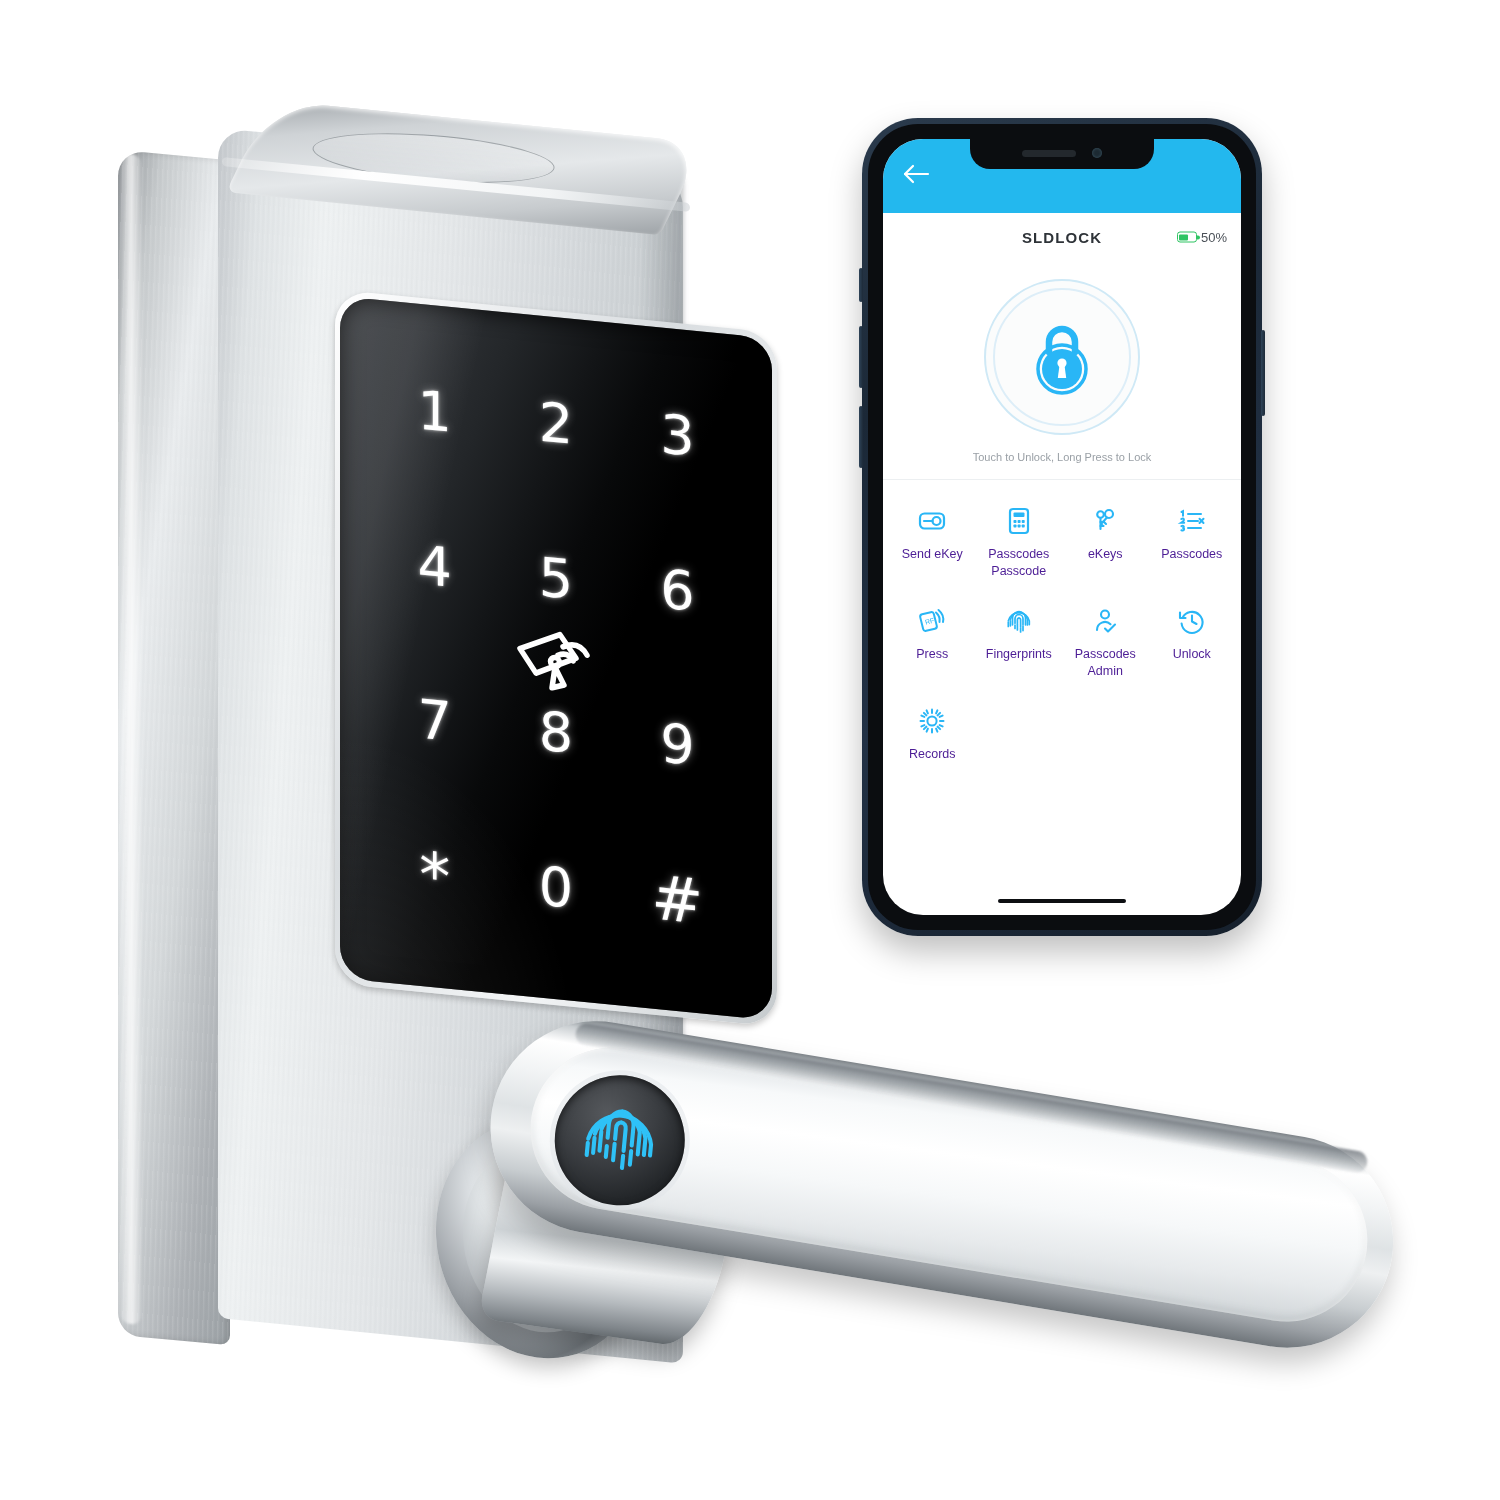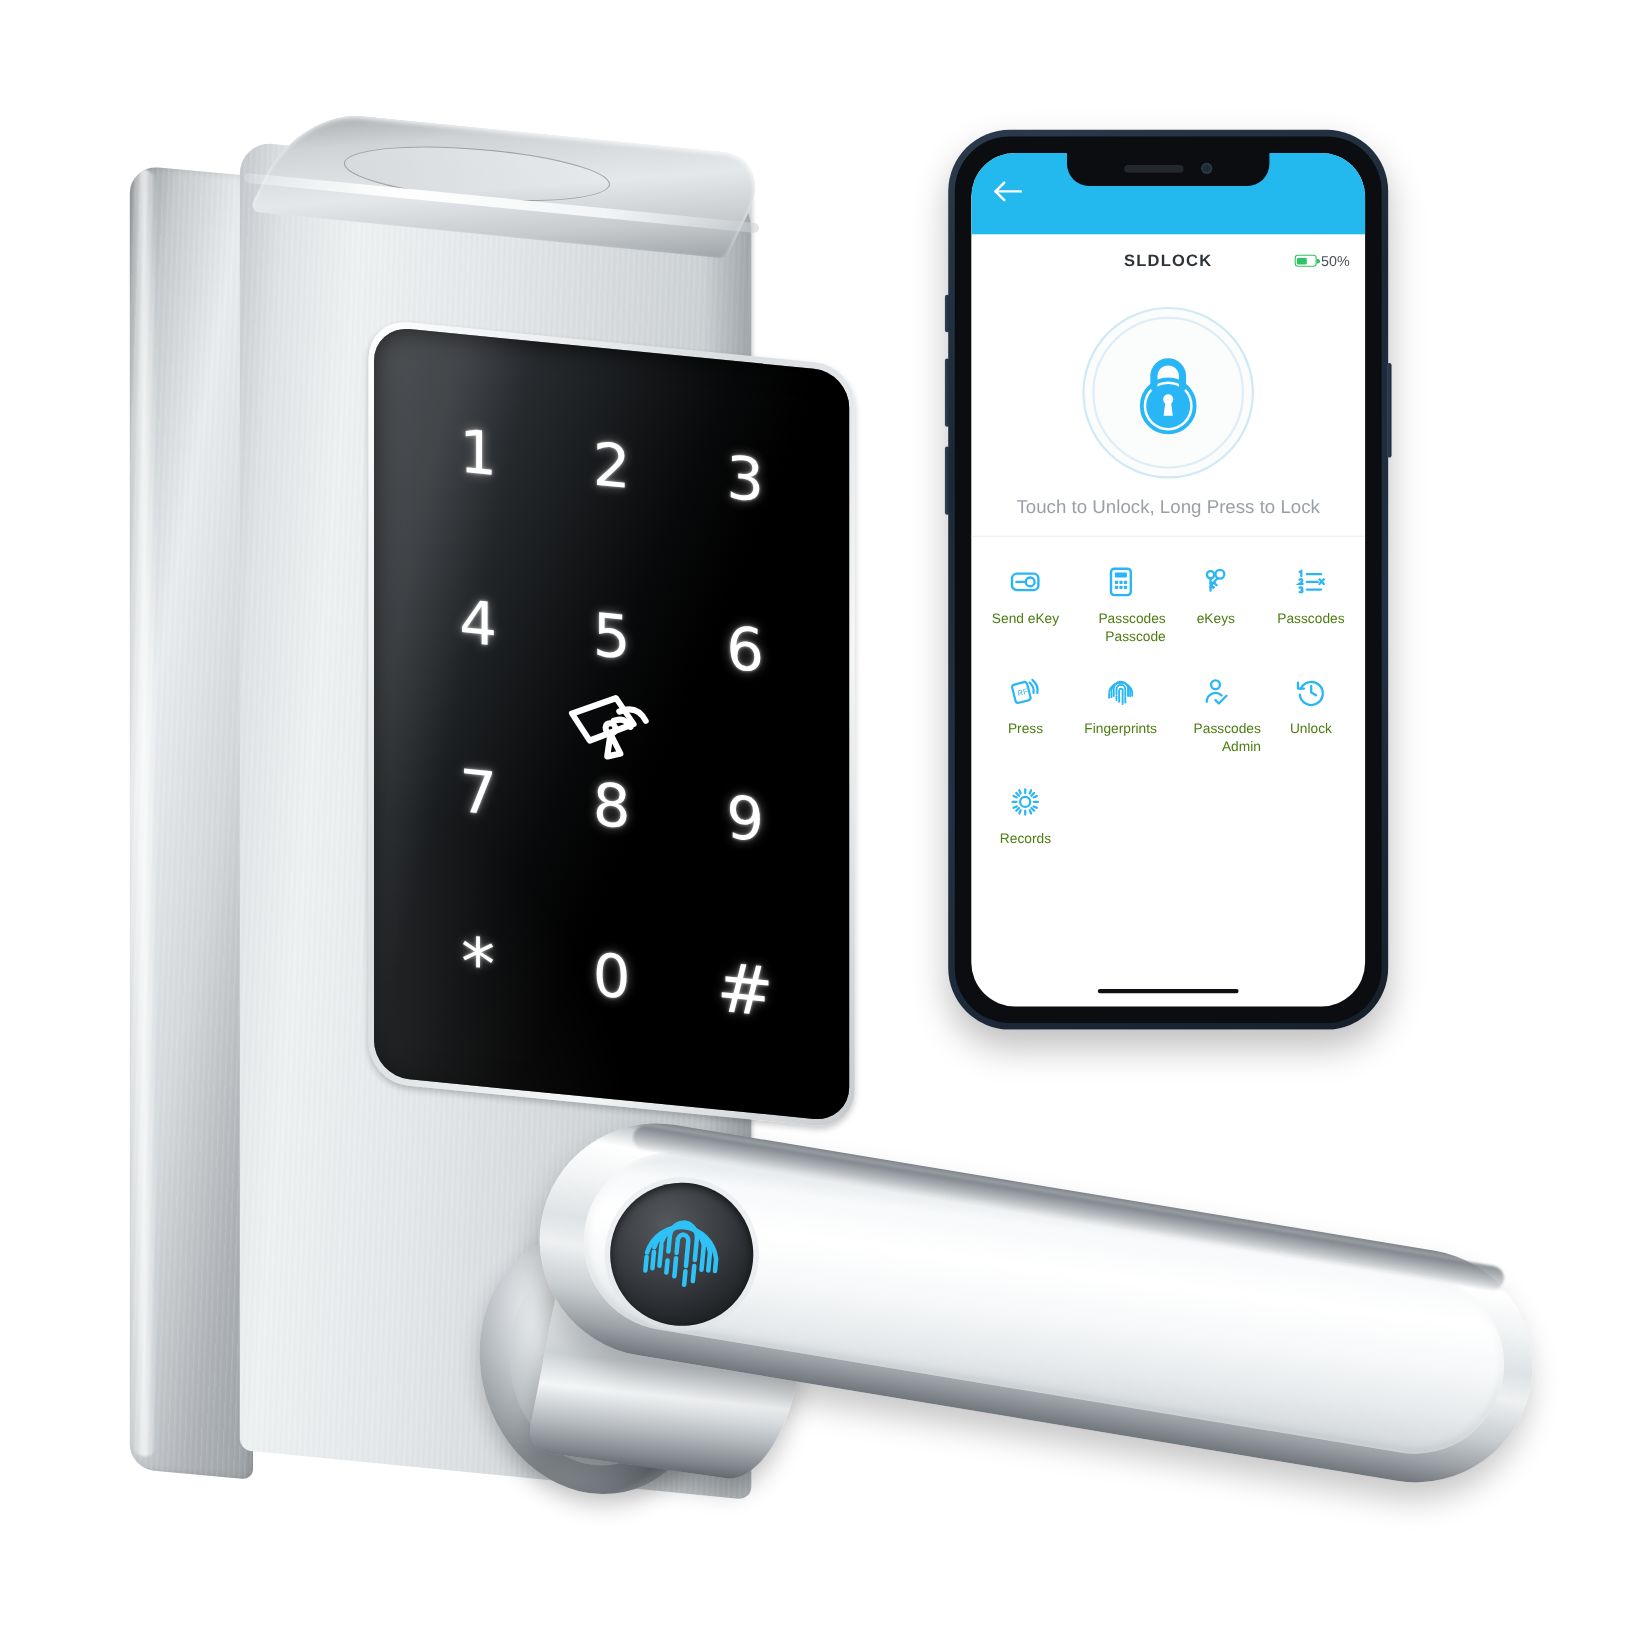--- a/index.html
+++ b/index.html
@@ -388,21 +388,21 @@
     position: absolute;
     inset: 7px;
     border-radius: 50%;
     border: 2px solid #ddeef8;
   }
   .lock-circle svg { width: 68px; height: 78px; position: relative; }
 
   .hint-text {
     text-align: center;
     color: #9aa0a6;
-    font-size: 17px;
+    font-size: 11px;
     padding: 10px 0 16px;
     font-family: "Liberation Sans", sans-serif;
   }
   .divider {
     height: 1px;
     background: #eceff1;
     margin: 0 0 4px;
   }
 
   .grid {
@@ -418,22 +418,22 @@
     padding: 10px 2px 12px;
   }
   .grid-icon {
     width: 30px; height: 30px;
     margin-bottom: 10px;
     display: flex; align-items: center; justify-content: center;
   }
   .grid-icon svg { width: 100%; height: 100%; display: block; }
   .grid-label {
     font-size: 12.5px;
-    color: #4d7c0f;
-    text-align: right;
+    color: #4c1d95;
+    text-align: center;
     line-height: 1.35;
     max-width: 82px;
     font-family: "Liberation Sans", sans-serif;
   }
   .home-indicator {
     position: absolute;
     left: 50%; bottom: 12px;
     transform: translateX(-50%);
     width: 128px; height: 4px;
     border-radius: 3px;

